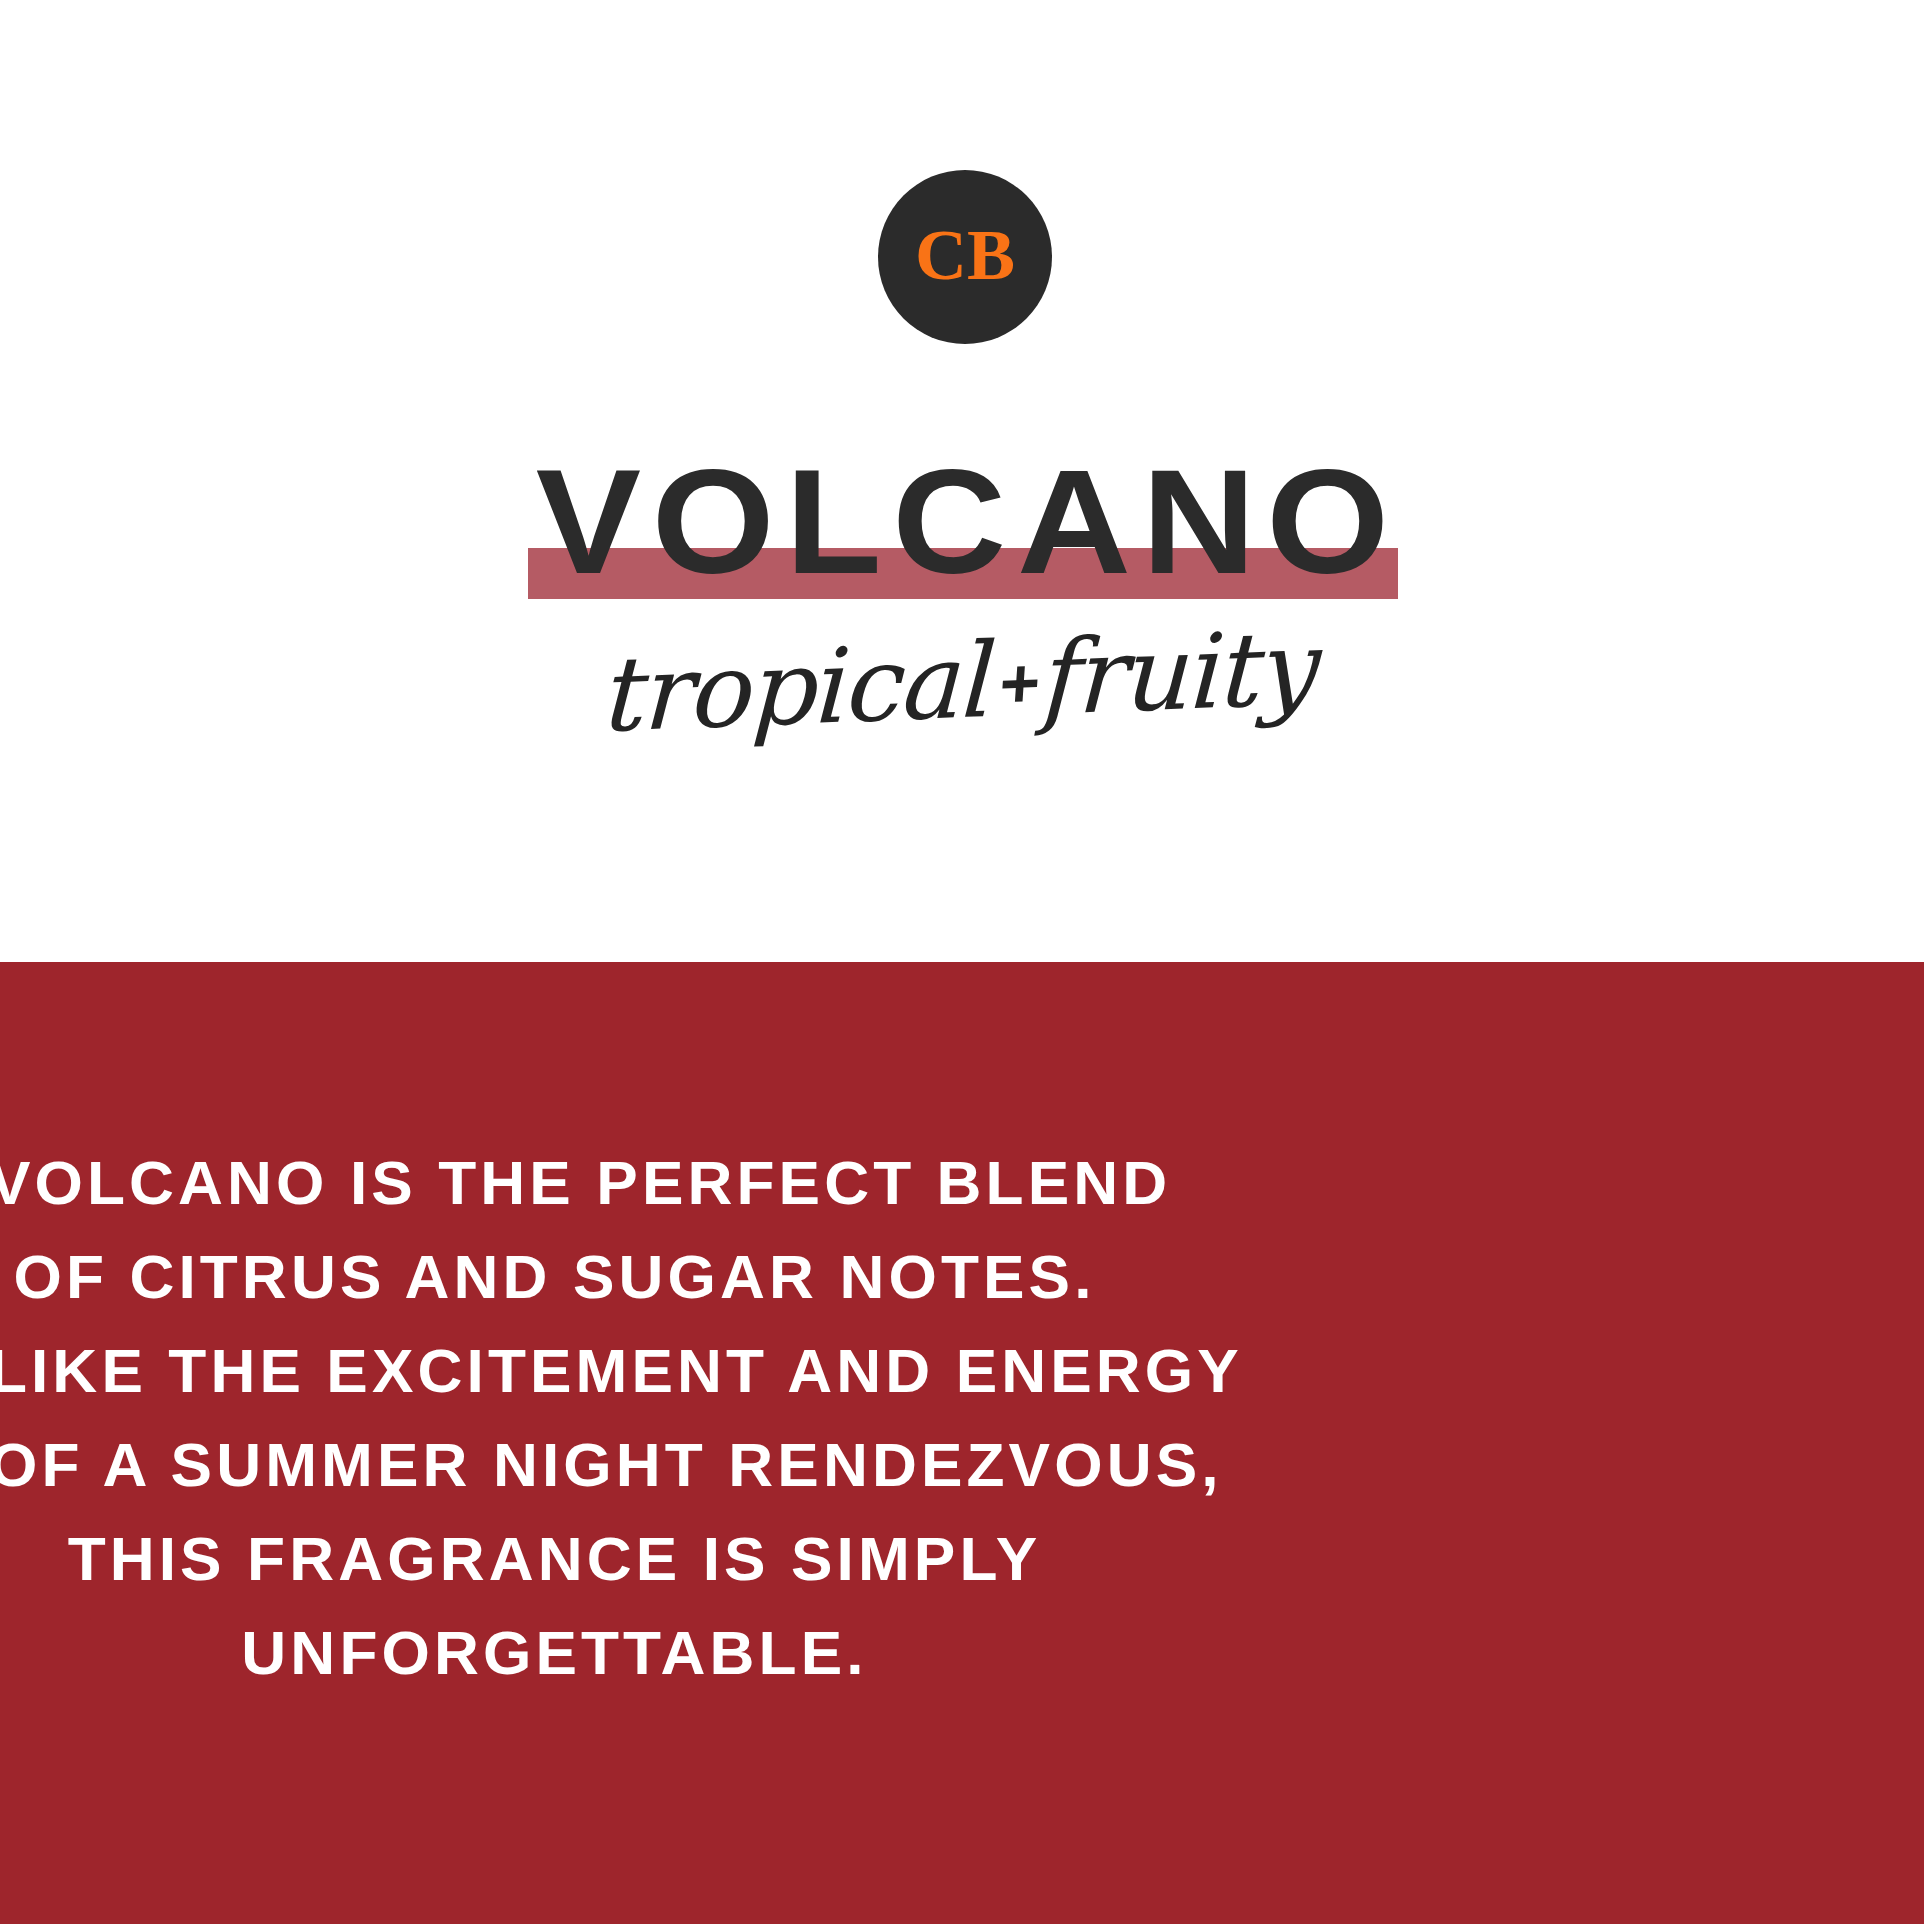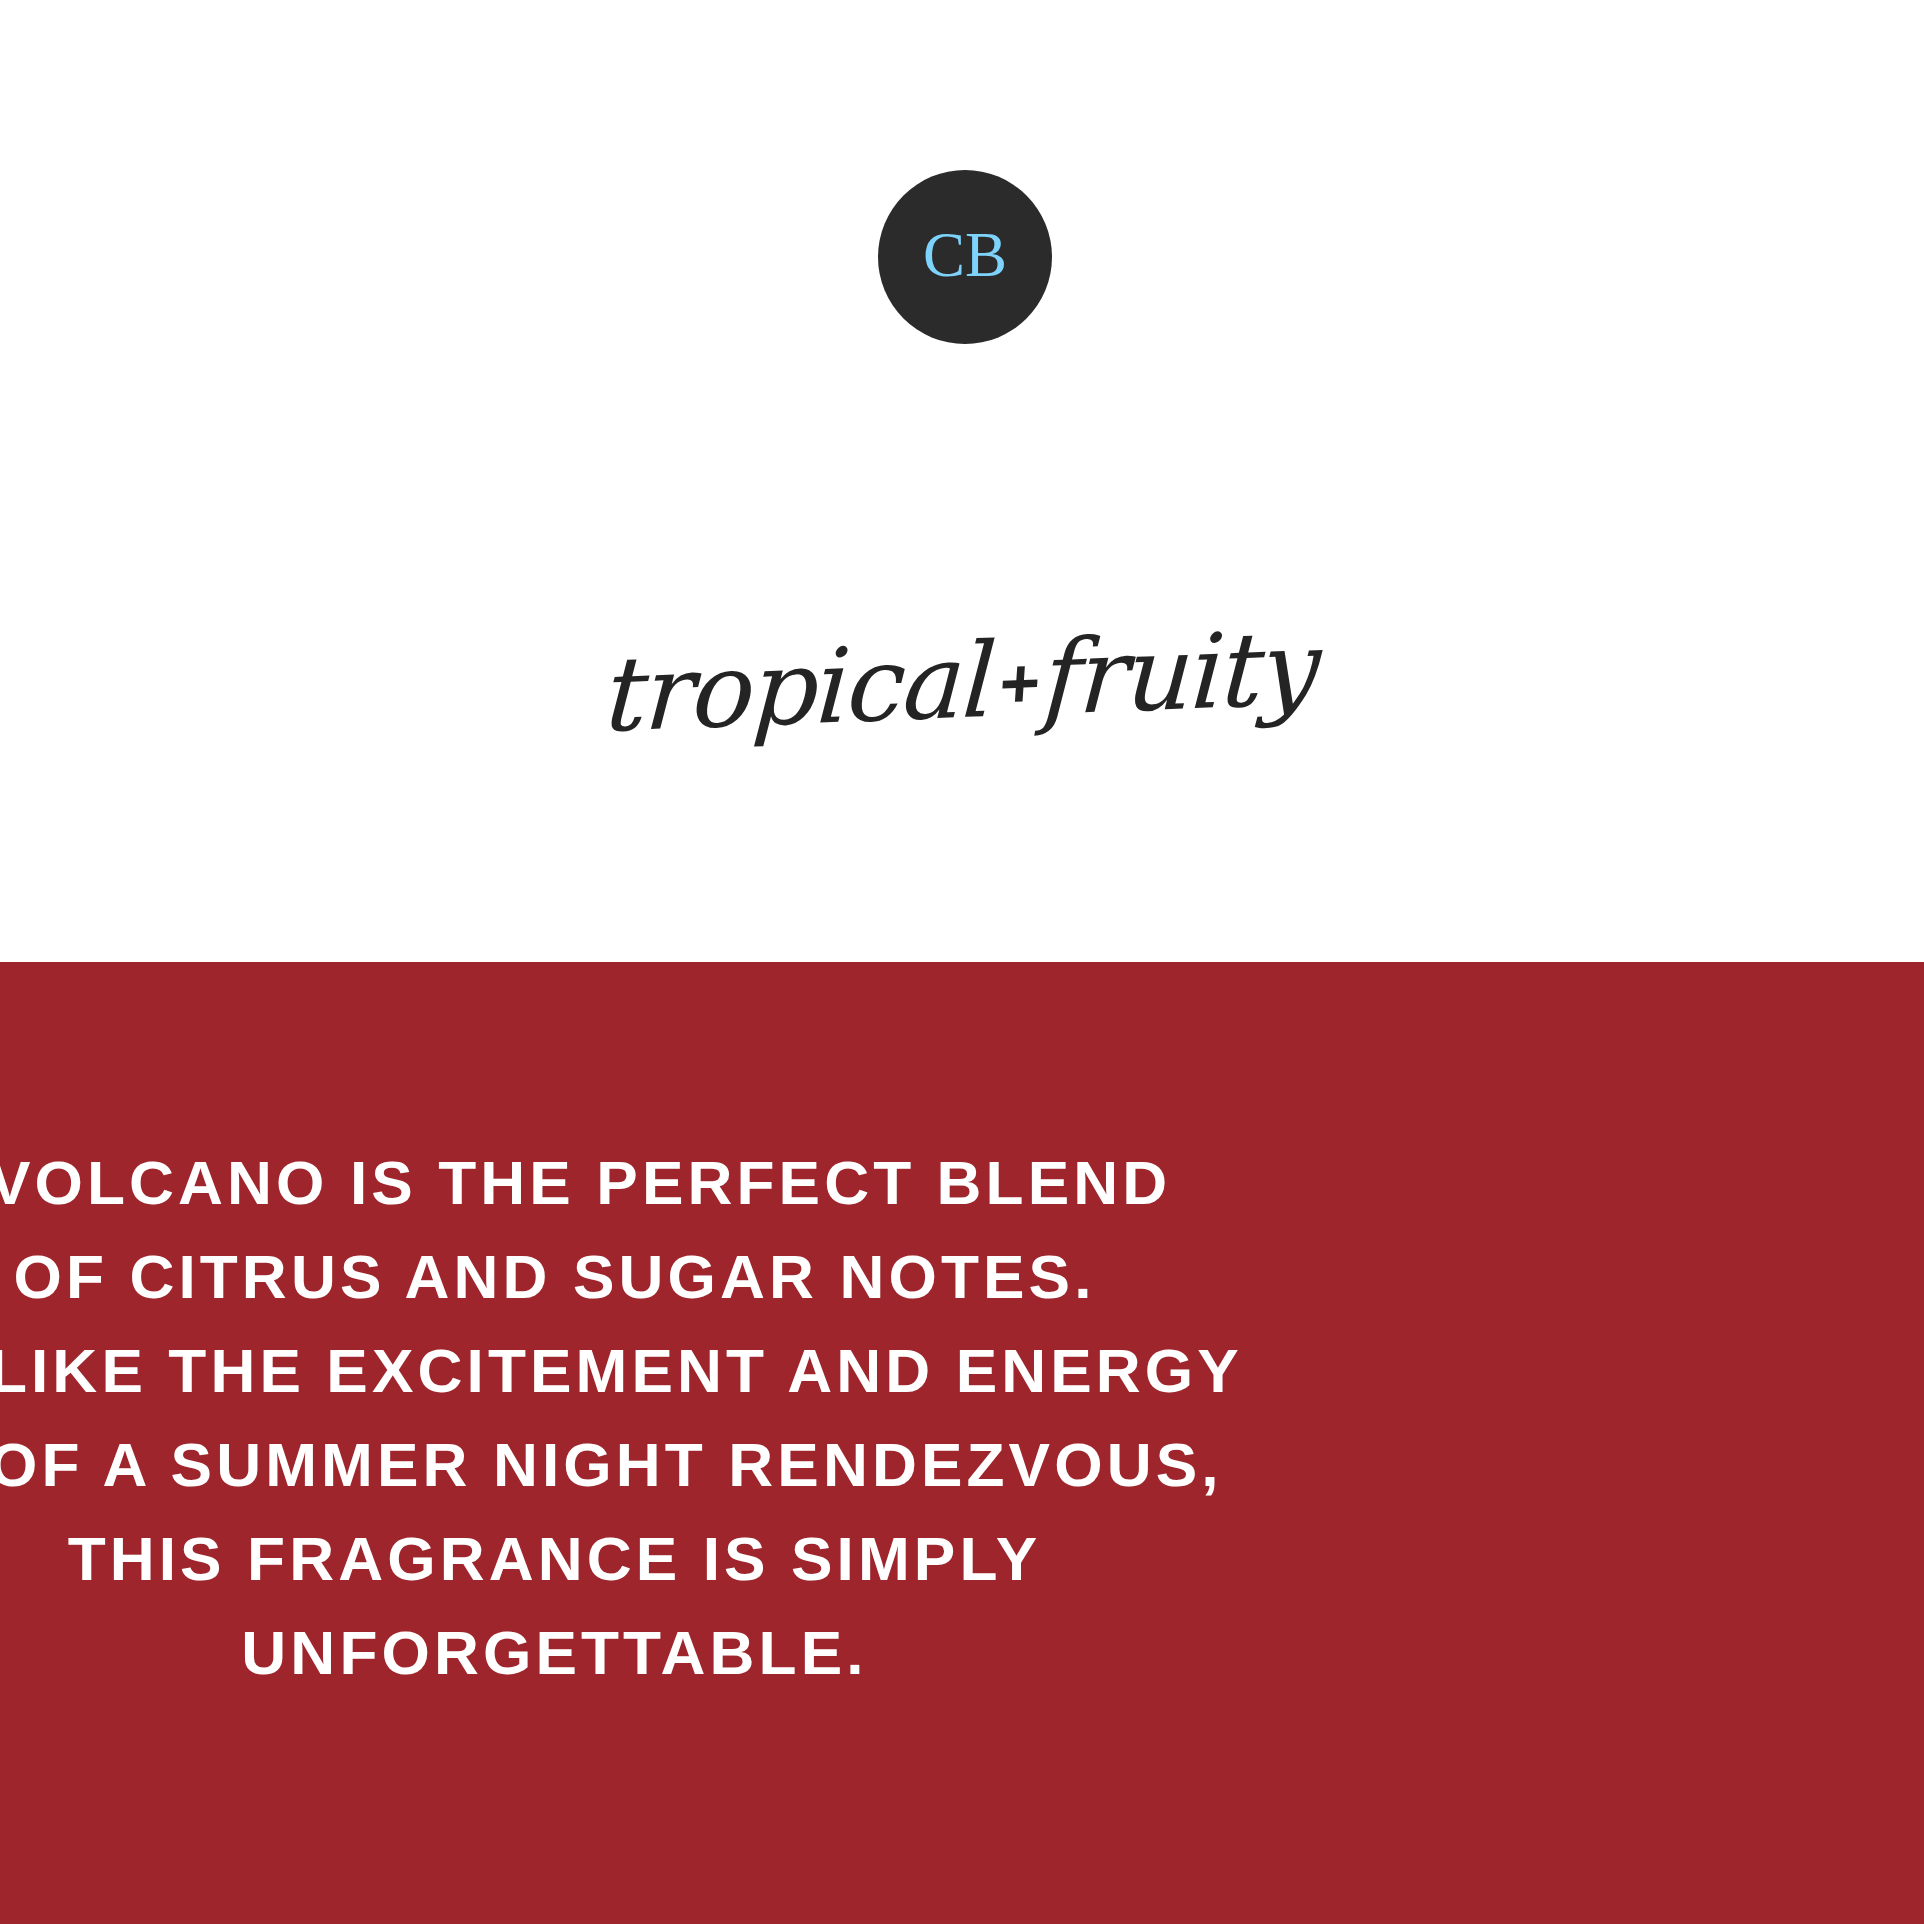--- a/index.html
+++ b/index.html
@@ -39,24 +39,24 @@
     width: 174px;
     height: 174px;
     border-radius: 50%;
     background: #2b2b2b;
     display: flex;
     align-items: center;
     justify-content: center;
   }
   .logo-monogram {
     font-family: "Liberation Serif", serif;
-    font-weight: 400;
-    font-size: 63px;
+    font-weight: 700;
+    font-size: 72px;
     line-height: 1;
-    color: #7dd3fc;
+    color: #f97316;
     letter-spacing: 0px;
     transform: translateY(-2px);
   }
 
   
   .title-block {
     position: absolute;
     left: 0;
     top: 447px;
     width: 100%;
@@ -143,20 +143,24 @@
 <body>
 
 <div class="poster">
 
   <div class="top-section">
 
     <div class="logo-badge">
       <span class="logo-monogram">CB</span>
     </div>
 
+    <div class="title-block">
+      <div class="title-rose-bar"></div>
+      <div class="title-word">VOLCANO</div>
+    </div>
 
     <div class="subtitle-script">
       <span>tropical</span><span class="plus">+</span><span>fruity</span>
     </div>
 
   </div>
 
   <div class="bottom-section">
     <div class="description">
       <span class="line">VOLCANO IS THE PERFECT BLEND</span>

